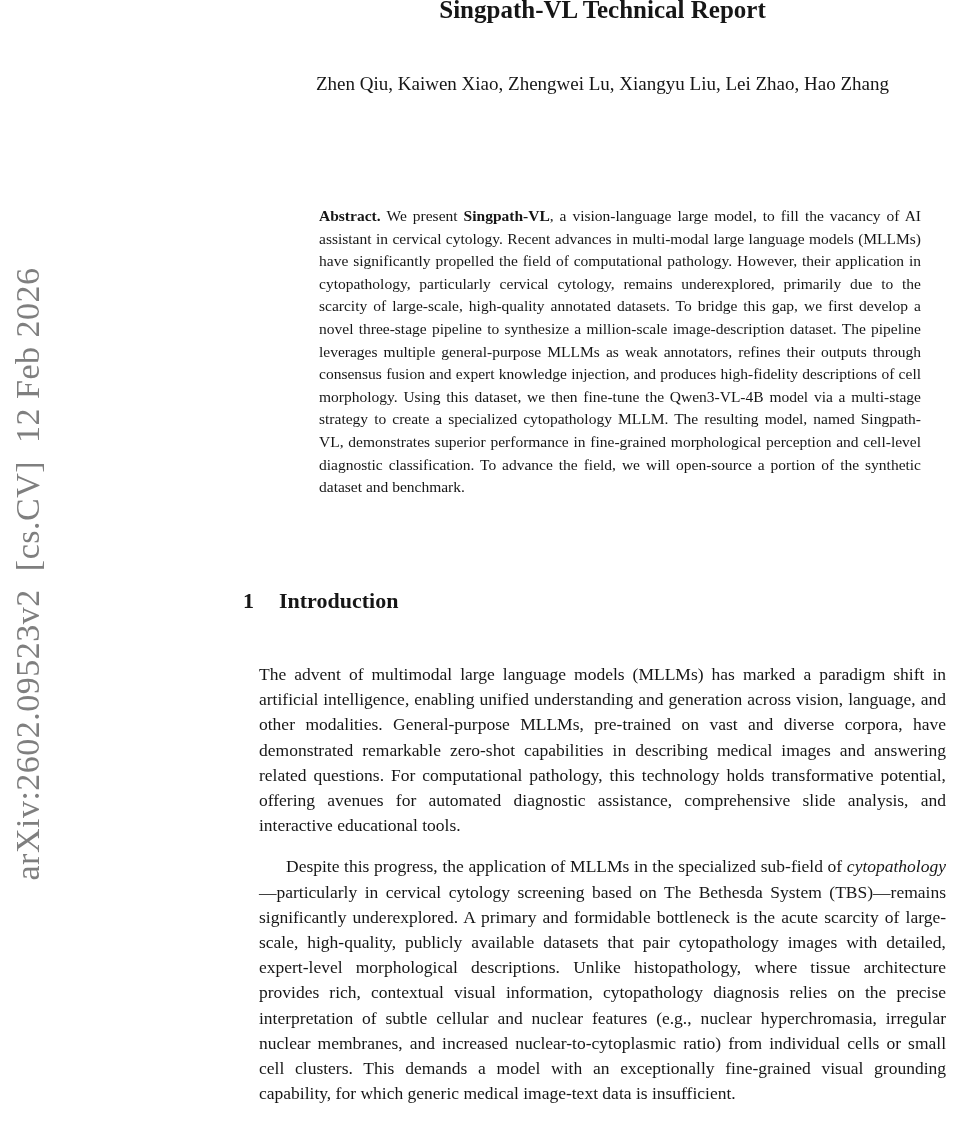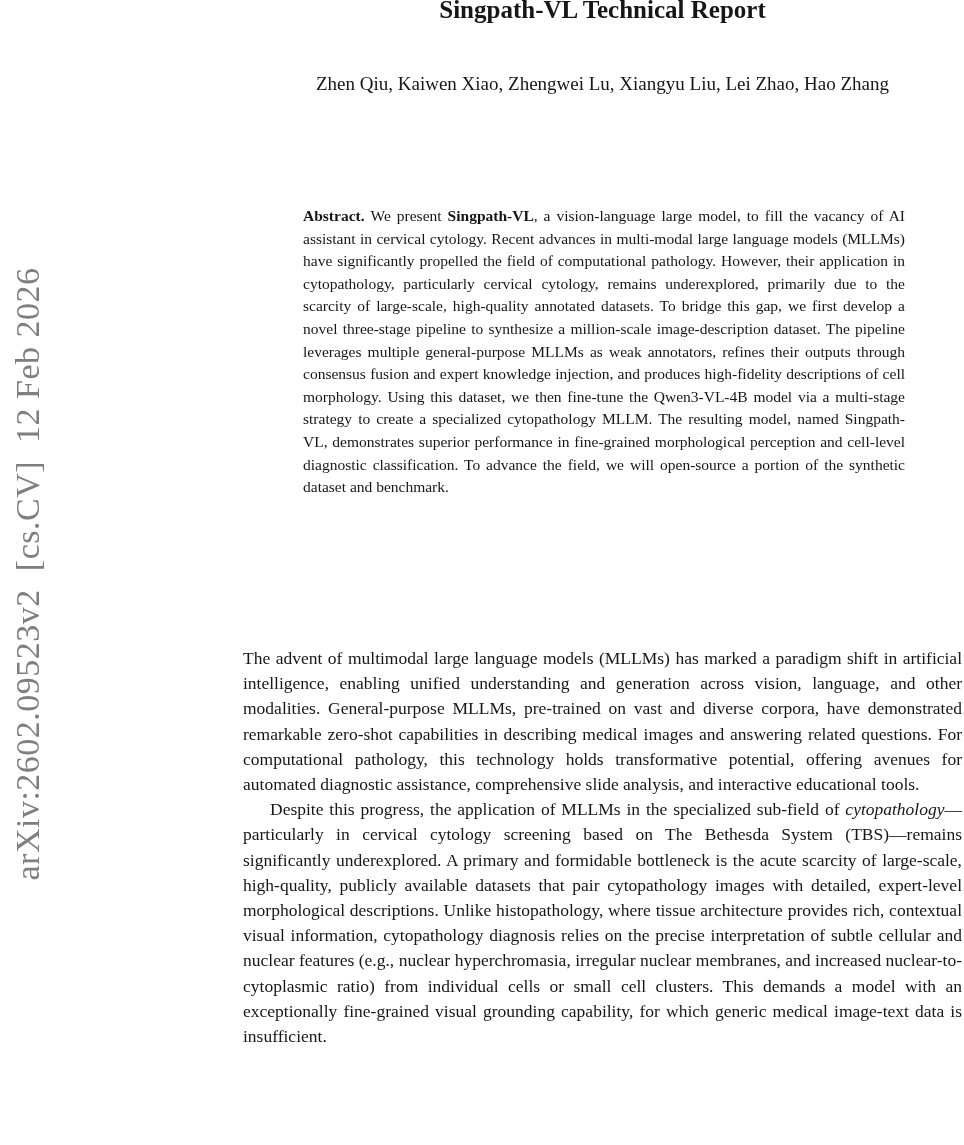--- a/index.html
+++ b/index.html
@@ -43,21 +43,21 @@
   .affiliation {
     position: absolute;
     left: 243px;
     top: 119px;
     width: 719px;
     text-align: center;
     font-size: 16px;
   }
   .abstract-block {
     position: absolute;
-    left: 303px;
+    left: 319px;
     top: 205px;
     width: 602px;
     font-size: 15.5px;
     line-height: 22.6px;
     text-align: justify;
   }
   .abstract-label {
     font-weight: bold;
     padding-right: 6px;
   }
@@ -73,38 +73,41 @@
   .section-number { margin-right: 25px; }
   .body-text {
     position: absolute;
     left: 243px;
     top: 646px;
     width: 719px;
     font-size: 17.5px;
     line-height: 25.2px;
     text-align: justify;
   }
-  .body-text p { margin: 0; }
+  .body-text p { margin: 16px; }
   .body-text p.indented { text-indent: 27px; }
 </style>
 </head>
 <body>
 
 <div class="page">
 
   <div class="arxiv-stamp" style="color: rgb(127, 127, 127);">arXiv:2602.09523v2  [cs.CV]  12 Feb 2026</div>
 
   <h1 class="paper-title">Singpath-VL Technical Report</h1>
 
   <div class="authors">Zhen Qiu, Kaiwen Xiao, Zhengwei Lu, Xiangyu Liu, Lei Zhao, Hao Zhang</div>
 
 
   <div class="abstract-block">
     <span class="abstract-label">Abstract.</span><span>We present <b>Singpath-VL</b>, a vision-language large model, to fill the vacancy of AI assistant in cervical cytology. Recent advances in multi-modal large language models (MLLMs) have significantly propelled the field of computational pathology. However, their application in cytopathology, particularly cervical cytology, remains underexplored, primarily due to the scarcity of large-scale, high-quality annotated datasets. To bridge this gap, we first develop a novel three-stage pipeline to synthesize a million-scale image-description dataset. The pipeline leverages multiple general-purpose MLLMs as weak annotators, refines their outputs through consensus fusion and expert knowledge injection, and produces high-fidelity descriptions of cell morphology. Using this dataset, we then fine-tune the Qwen3-VL-4B model via a multi-stage strategy to create a specialized cytopathology MLLM. The resulting model, named Singpath-VL, demonstrates superior performance in fine-grained morphological perception and cell-level diagnostic classification. To advance the field, we will open-source a portion of the synthetic dataset and benchmark.</span>
   </div>
 
+  <h2 class="section-heading">
+    <span class="section-number">1</span><span>Introduction</span>
+  </h2>
 
   <div class="body-text">
     <p>The advent of multimodal large language models (MLLMs) has marked a paradigm shift in artificial intelligence, enabling unified understanding and generation across vision, language, and other modalities. General-purpose MLLMs, pre-trained on vast and diverse corpora, have demonstrated remarkable zero-shot capabilities in describing medical images and answering related questions. For computational pathology, this technology holds transformative potential, offering avenues for automated diagnostic assistance, comprehensive slide analysis, and interactive educational tools.</p>
     <p class="indented">Despite this progress, the application of MLLMs in the specialized sub-field of <i>cytopathology</i>—particularly in cervical cytology screening based on The Bethesda System (TBS)—remains significantly underexplored. A primary and formidable bottleneck is the acute scarcity of large-scale, high-quality, publicly available datasets that pair cytopathology images with detailed, expert-level morphological descriptions. Unlike histopathology, where tissue architecture provides rich, contextual visual information, cytopathology diagnosis relies on the precise interpretation of subtle cellular and nuclear features (e.g., nuclear hyperchromasia, irregular nuclear membranes, and increased nuclear-to-cytoplasmic ratio) from individual cells or small cell clusters. This demands a model with an exceptionally fine-grained visual grounding capability, for which generic medical image-text data is insufficient.</p>
   </div>
 
 </div>
 
 </body></html>

